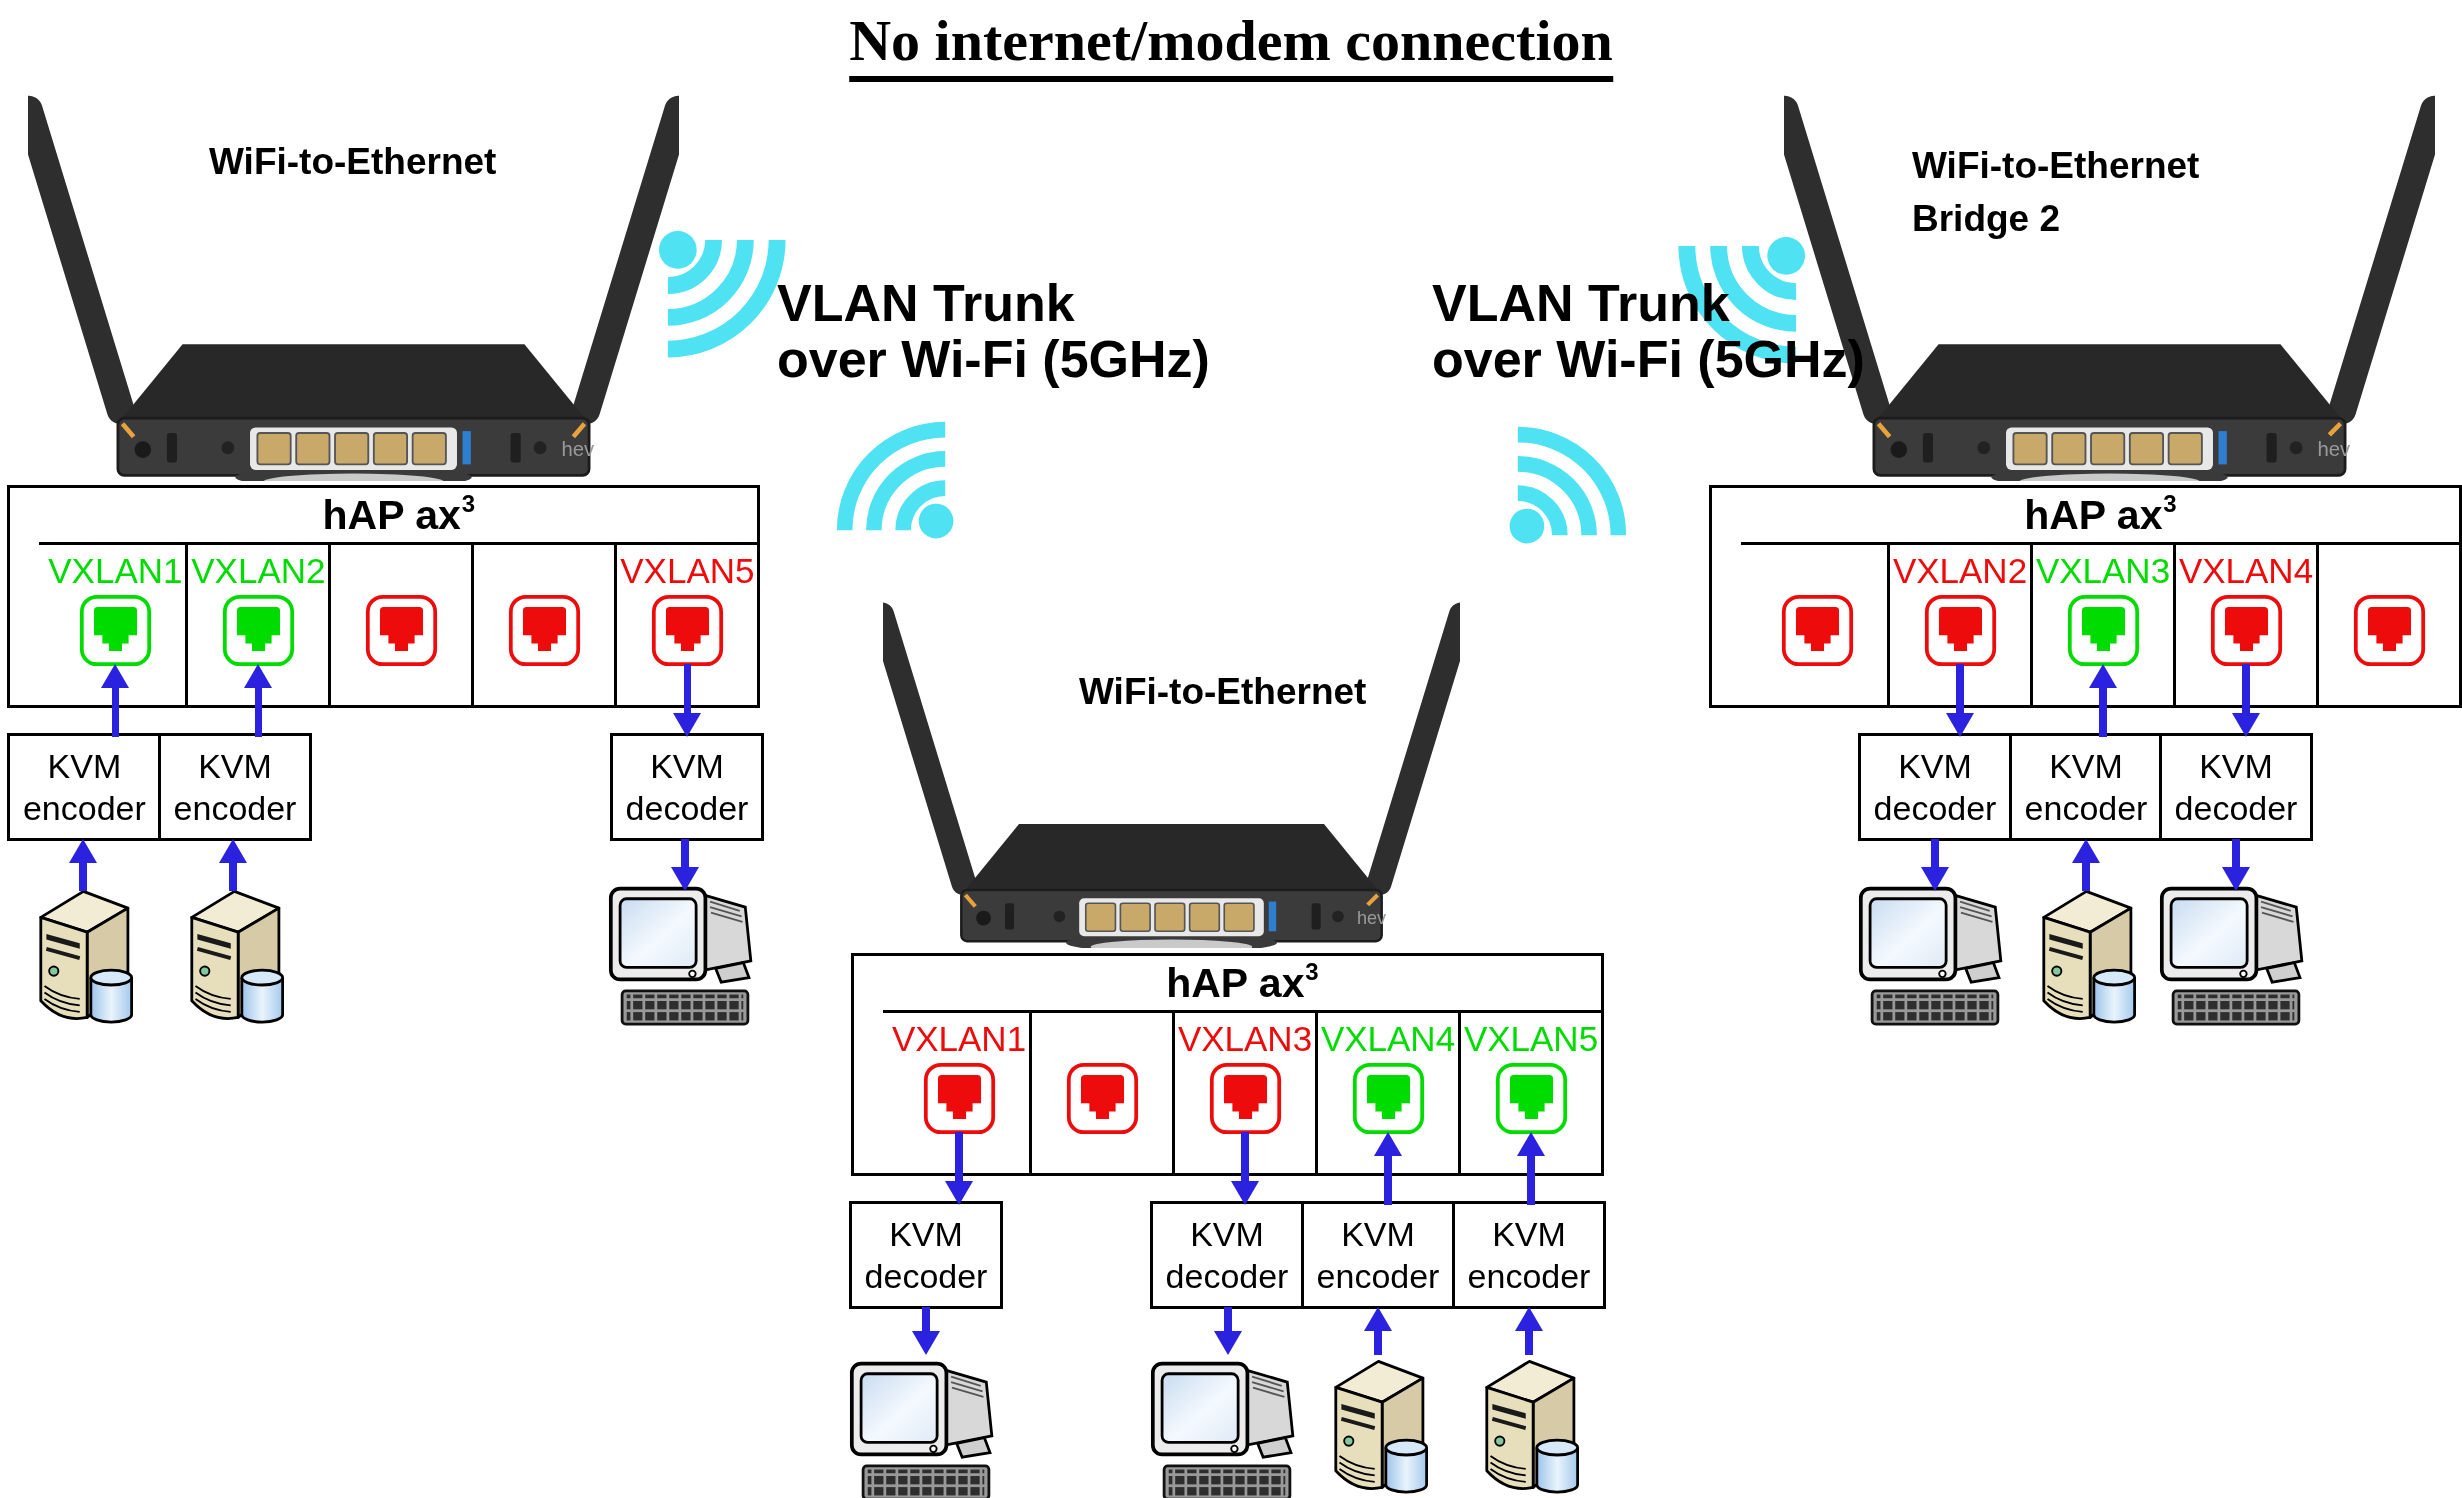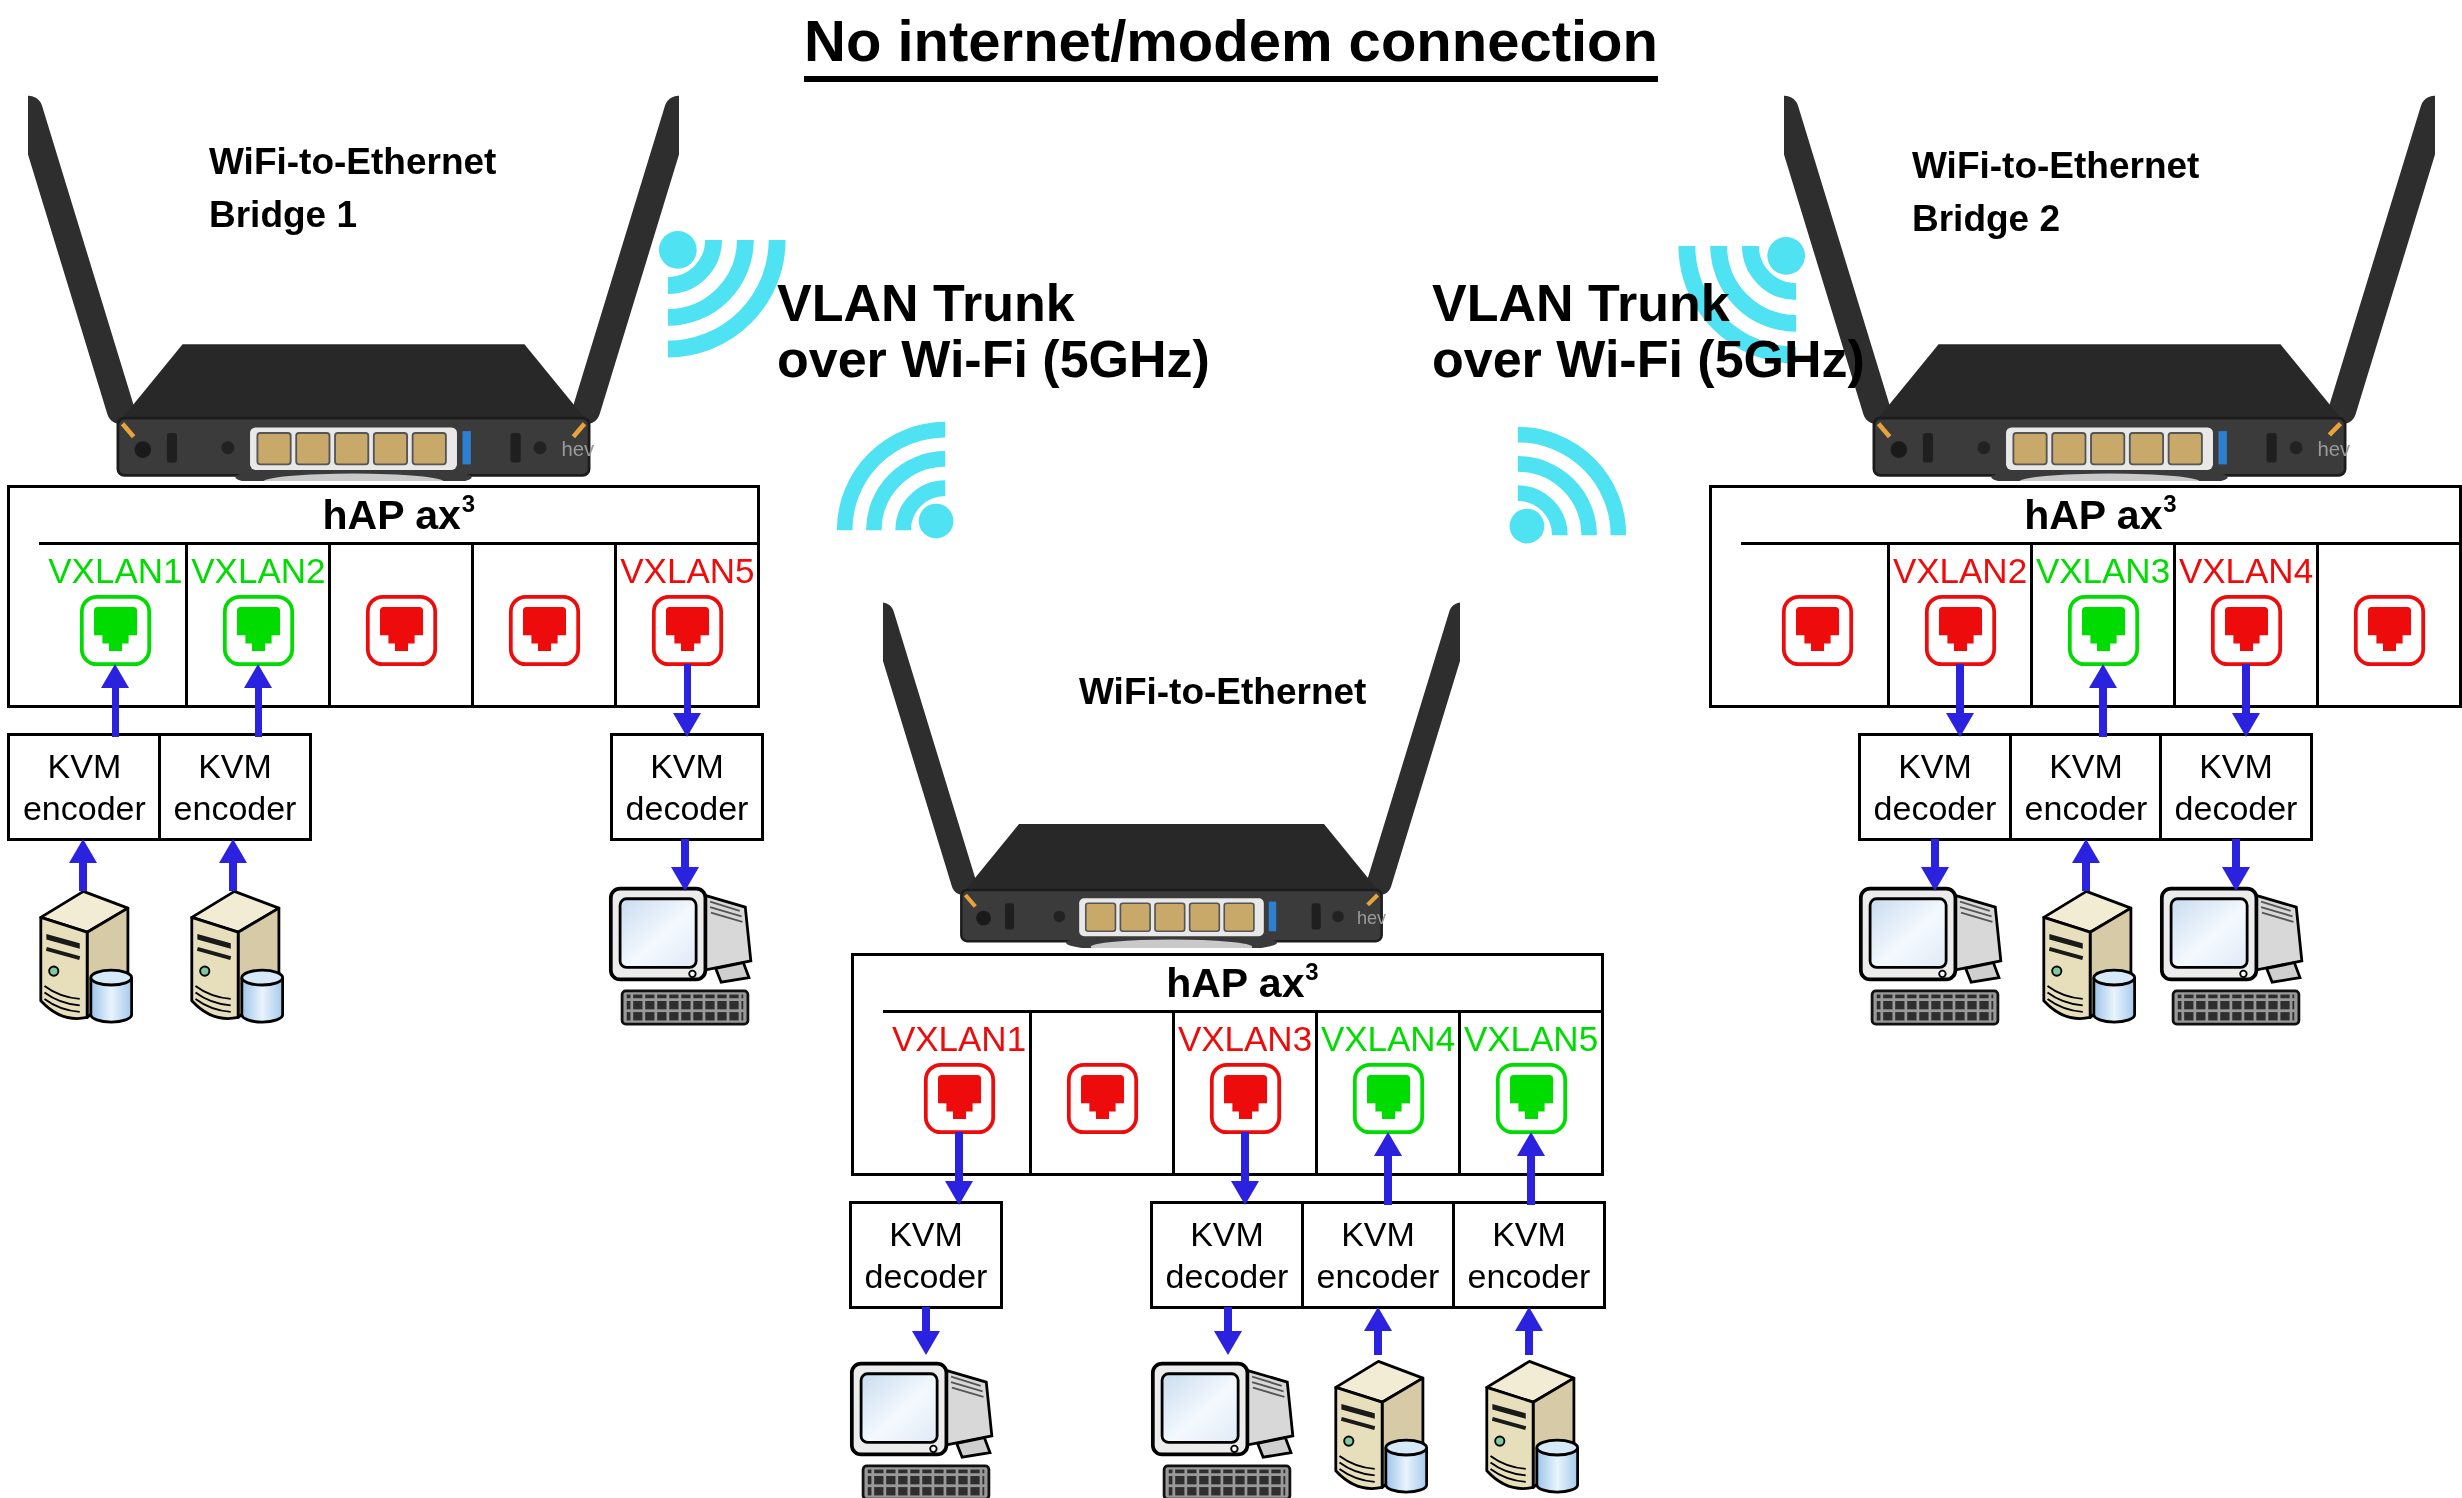--- a/index.html
+++ b/index.html
@@ -2,21 +2,21 @@
 <html style="--wifi: #4ee2f2; --arrow: #2a22df; --port_green: #00dc00; --port_red: #ee0b0b;font-size:15px"><head>
 <meta charset="utf-8">
 <style>
   html,body{margin:0;padding:0;background:#fff;}
   .canvas{position:relative;width:2462px;height:1498px;background:#fff;overflow:hidden;
           font-family:"Liberation Sans",sans-serif;color:#000;}
 
   
   .title{position:absolute;left:50%;top:7.4px;transform:translateX(-50%);
          font-size:58px;font-weight:bold;white-space:nowrap;
-         border-bottom:6.5px solid #000;padding-bottom:1.9px;}
+         border-bottom:6.5px solid #000;padding-bottom:1.9px;font-family:Liberation Serif, serif;}
 
   
   .bridge-label{position:absolute;font-size:37px;font-weight:bold;line-height:53px;white-space:nowrap;}
 
   
   .vlan-label{position:absolute;font-size:52px;font-weight:bold;line-height:56px;white-space:nowrap;}
 
   
   .wifi{position:absolute;color:var(--wifi,#4ee2f2);}
   .wifi svg{width:100%;height:100%;display:block;}
@@ -164,21 +164,20 @@
       </g>
       <rect x="468" y="406" width="9" height="36" fill="#2f7fd0"></rect>
       <rect x="520" y="408" width="11" height="32" rx="3" fill="#1f1f1f"></rect>
       <circle cx="552" cy="424" r="7" fill="#222"></circle>
       <text x="575" y="433" font-size="22" fill="#9a9a9a" font-family="Liberation Sans, sans-serif">hev</text>
     </svg>
   </div>
 
   <div class="bridge-label" style="left:209px;top:135px;">
     <div>WiFi-to-Ethernet</div>
-    <div>Bridge 1</div>
   </div>
   <div class="bridge-label" style="left:1912px;top:139px;">
     <div>WiFi-to-Ethernet</div>
     <div>Bridge 2</div>
   </div>
   <div class="bridge-label" style="left:1079px;top:665px;">
     <div>WiFi-to-Ethernet</div>
   </div>
 
   <div class="wifi" style="left:654px;top:226px;width:139px;height:139px;">

